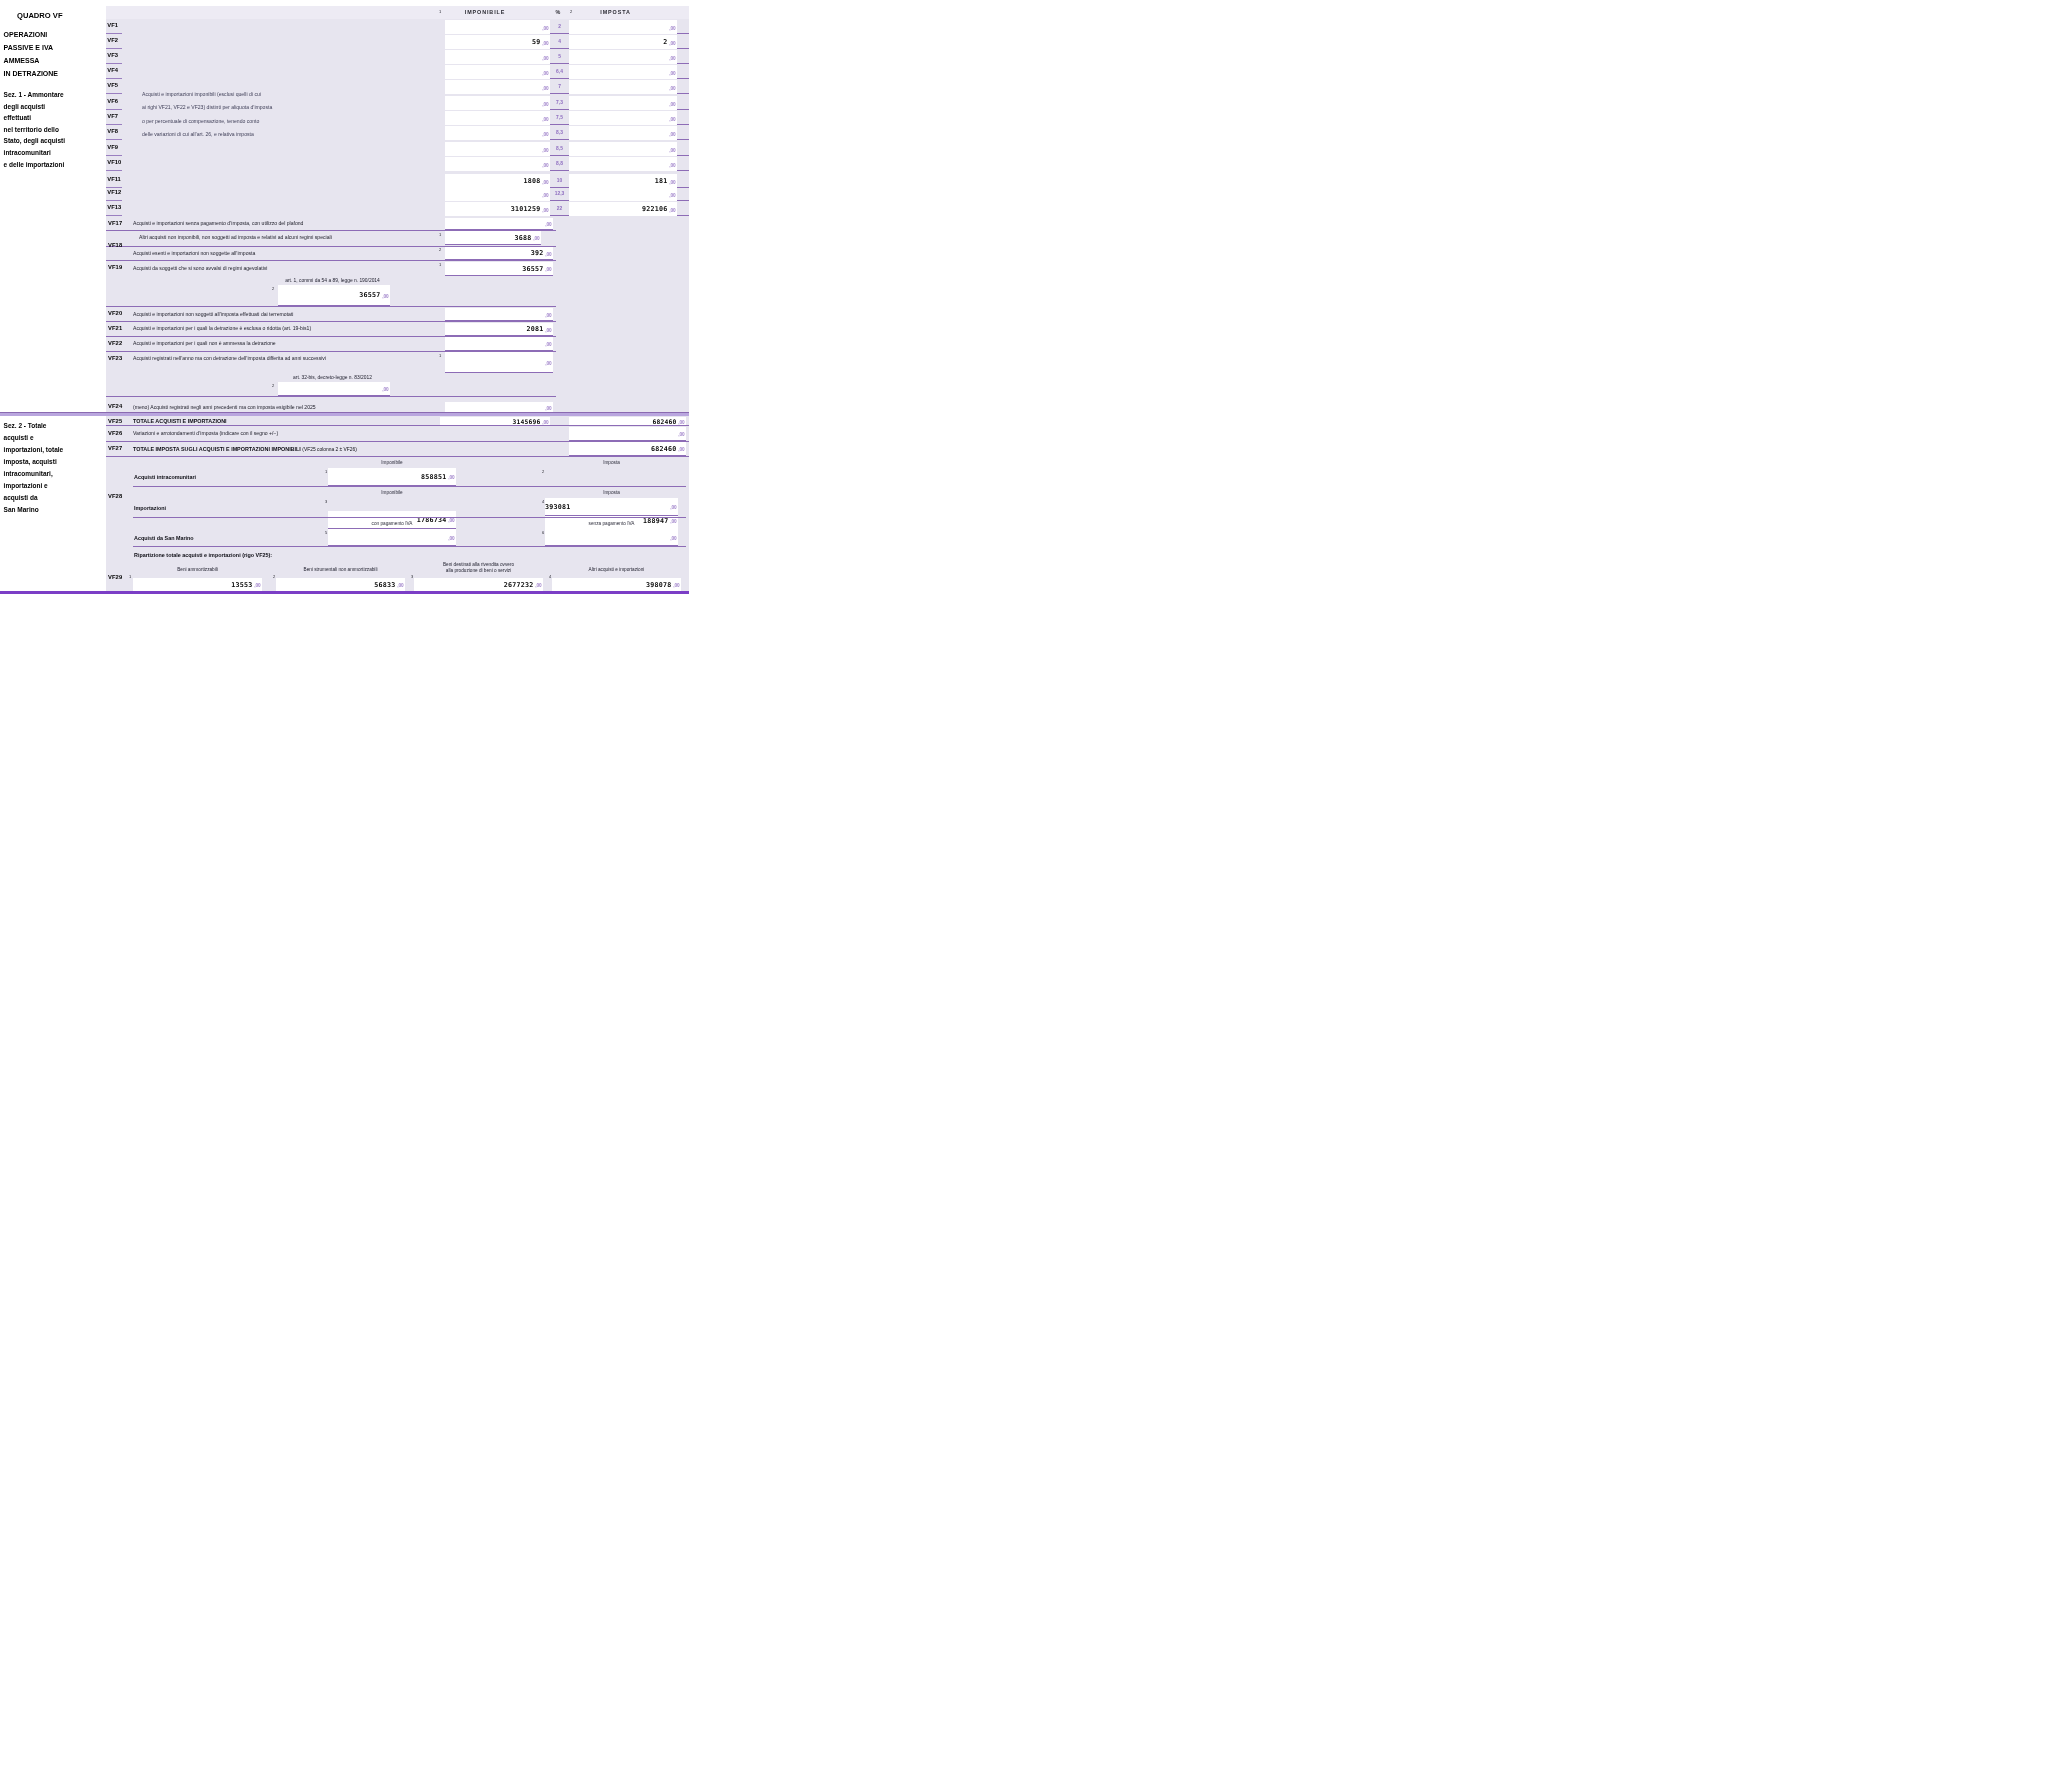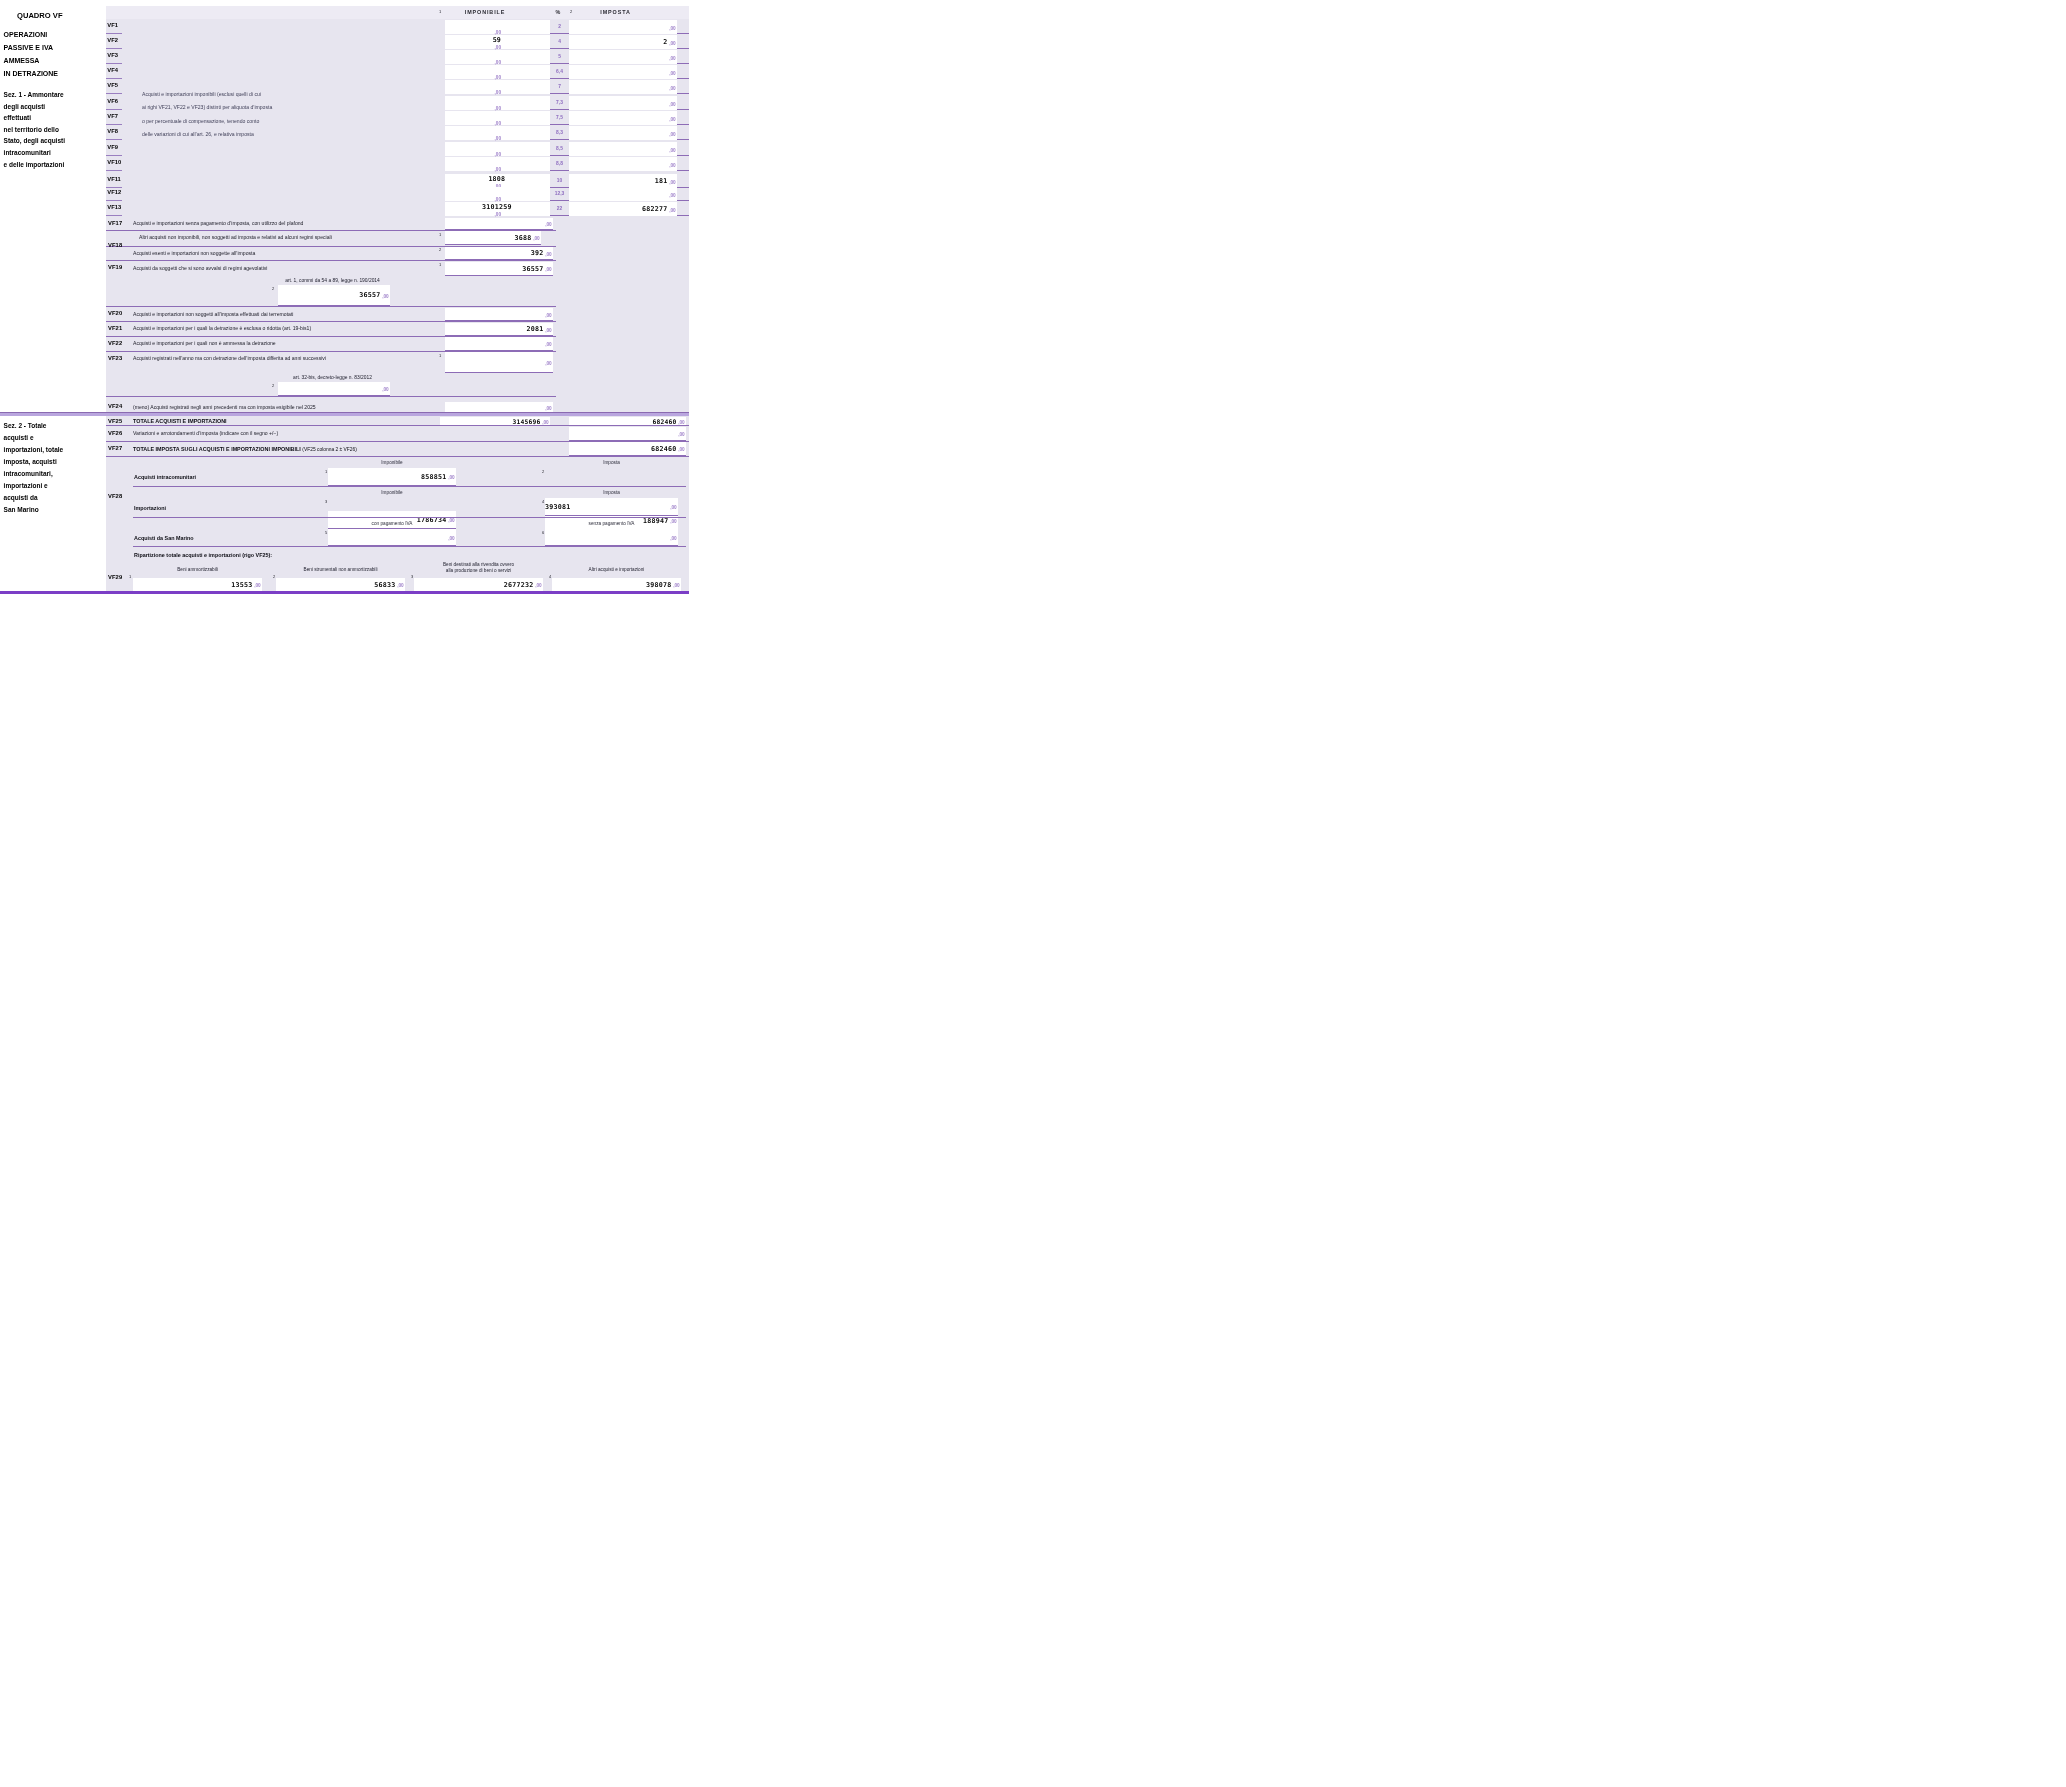--- a/index.html
+++ b/index.html
@@ -17,21 +17,21 @@
   .fbox { position:absolute; background:#ffffff; border-bottom:0.9px solid #8d6cb6;
           display:flex; align-items:center; justify-content:flex-end; padding-right:1.3px; }
   .fbox .v { font-family:"DejaVu Sans Mono", monospace; font-weight:700; font-size:6.7px; color:#0a0a0a; letter-spacing:0.2px; }
   .fbox .c { color:#9d7fc9; font-size:4.7px; font-weight:600; margin-left:1.8px; position:relative; top:1.3px; }
   .fbox.small .v { font-size:6.3px; }
   .vat-row { position:absolute; left:106px; width:583px; height:15px; }
   .vat-row .vcode { position:absolute; left:1.3px; top:3.1px; font-weight:700; font-size:5.8px; color:#000; }
   .vat-row .cul { position:absolute; left:0; bottom:0; width:16px; border-bottom:0.7px solid #9a7fc0; }
   .vat-row .rline { position:absolute; left:339px; right:0; bottom:0; border-bottom:0.7px solid #8d6cb6; }
   .vat-row .ibox { position:absolute; left:339px; width:105px; top:0.9px; bottom:0; background:#fff;
-                   display:flex; align-items:center; justify-content:flex-end; padding-right:1.3px;flex-direction:column; }
+                   display:flex; align-items:center; justify-content:flex-end; padding-right:1.3px; }
   .vat-row .tbox { position:absolute; left:463px; width:108px; top:0.9px; bottom:0; background:#fff;
                    display:flex; align-items:center; justify-content:flex-end; padding-right:1.3px; }
   .vat-row .v { font-family:"DejaVu Sans Mono", monospace; font-weight:700; font-size:6.7px; color:#0a0a0a; letter-spacing:0.2px; }
   .vat-row .c { color:#9d7fc9; font-size:4.7px; font-weight:600; margin-left:1.8px; position:relative; top:1.3px; }
   .vat-row .pct { position:absolute; left:444px; width:19px; top:0; bottom:0; display:flex; align-items:center; justify-content:center;
                   color:#8e6dc0; font-weight:700; font-size:4.9px; }
   .note { position:absolute; left:142px; top:88px; width:286px; font-size:5.1px; line-height:13.4px; color:#3f3f58; white-space:pre-line; }
   .sublabel { position:absolute; font-size:4.9px; color:#222230; text-align:center; white-space:nowrap; }
   .shead { position:absolute; font-size:4.7px; color:#2a2a38; text-align:center; }
   .c29 { position:absolute; font-size:4.7px; color:#222230; text-align:center; line-height:5.8px; white-space:pre-line; }
@@ -245,21 +245,21 @@
   <div class="vat-row" style="top:201px;">
     <span class="vcode">VF13</span>
       <span class="cul"></span>
       <span class="rline"></span>
     <div class="ibox">
         <span class="v">3101259</span>
         <span class="c">,00</span>
       </div>
     <div class="pct">22</div>
     <div class="tbox">
-        <span class="v">682277</span>
+        <span class="v">922106</span>
         <span class="c">,00</span>
       </div>
   </div>
 
   <div class="note">Acquisti e importazioni imponibili (esclusi quelli di cui
 ai righi VF21, VF22 e VF23) distinti per aliquota d’imposta
 o per percentuale di compensazione, tenendo conto
 delle variazioni di cui all’art. 26, e relativa imposta</div>
 
   <span class="code" style="left:108px; top:220px;">VF17</span>

